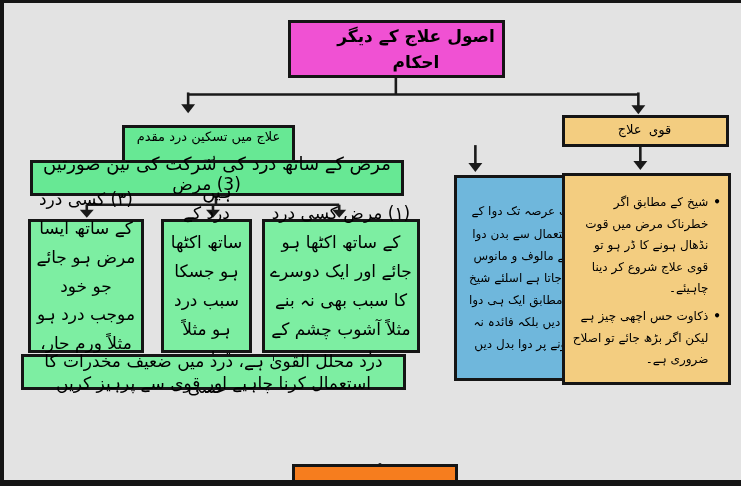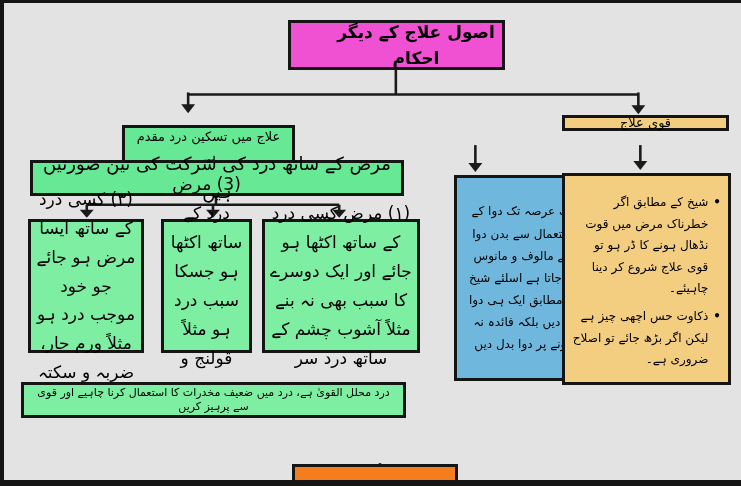--- a/index.html
+++ b/index.html
@@ -9,33 +9,33 @@
     border-left:4px solid var(--edge,#151515);
     border-top:3px solid var(--edge,#151515);
     font-family:"DejaVu Sans",sans-serif;color:#000;
   }
   .connectors{position:absolute;left:0;top:0;width:100%;height:100%;pointer-events:none;}
   .box{
     position:absolute;box-sizing:border-box;border:3px solid var(--edge,#151515);
     display:flex;align-items:center;justify-content:center;text-align:center;
     direction:rtl;padding:2px 5px;line-height:1.55;
   }
-  .title-box{left:284px;top:17px;width:217px;height:50px;background:var(--title-bg,#f051d3);
+  .title-box{left:284px;top:17px;width:217px;height:58px;background:var(--title-bg,#f051d3);
              font-size:17px;font-weight:bold;padding-left:44px;}
   .green-header{left:118px;top:122px;width:173px;height:44px;background:var(--green-header-bg,#67e894);font-size:13px;}
   .green-wide{left:26px;top:157px;width:374px;height:36px;background:var(--green-header-bg,#67e894);font-size:18px;}
   .case-box{top:216px;height:134px;background:var(--green-box-bg,#7deea2);font-size:17px;line-height:1.7;}
   .case-left{left:24px;width:116px;}
   .case-mid{left:157px;width:91px;}
   .case-right{left:258px;width:158px;}
-  .green-note{left:17px;top:351px;width:385px;height:36px;background:var(--green-box-bg,#7deea2);font-size:11px;line-height:1.3;margin-top:28px;}
+  .green-note{left:17px;top:351px;width:385px;height:36px;background:var(--green-box-bg,#7deea2);font-size:17px;line-height:1.3;}
   .blue-header{left:410px;top:110px;width:128px;height:33px;background:var(--blue-bg,#6fb7dc);font-size:12.5px;}
   .blue-body{left:406px;top:172px;width:140px;height:206px;background:var(--blue-bg,#6fb7dc);
              font-size:12px;line-height:1.85;padding:6px 8px;margin-left:44px;}
-  .tan-header{left:558px;top:112px;width:167px;height:16px;background:var(--tan-bg,#f3cd80);font-size:13px;}
+  .tan-header{left:558px;top:112px;width:167px;height:32px;background:var(--tan-bg,#f3cd80);font-size:13px;font-family:Liberation Mono, monospace;}
   .tan-body{left:558px;top:170px;width:169px;height:212px;background:var(--tan-bg,#f3cd80);
             flex-direction:column;align-items:stretch;justify-content:flex-start;
             padding:16px 7px 6px 7px;gap:6px;text-align:right;font-size:12px;line-height:1.8;}
   .bullet-row{display:flex;direction:rtl;gap:5px;}
   .bullet-row .dot{flex:0 0 auto;font-weight:bold;line-height:1.8;}
   .orange-box{left:288px;top:413px;width:166px;height:50px;background:var(--orange-bg,#f67d1e);
               font-size:15px;font-weight:bold;margin-top:48px;}
   .bottom-edge{position:absolute;left:0;bottom:0;width:100%;height:6px;background:var(--edge,#151515);}
 </style>
 </head>

